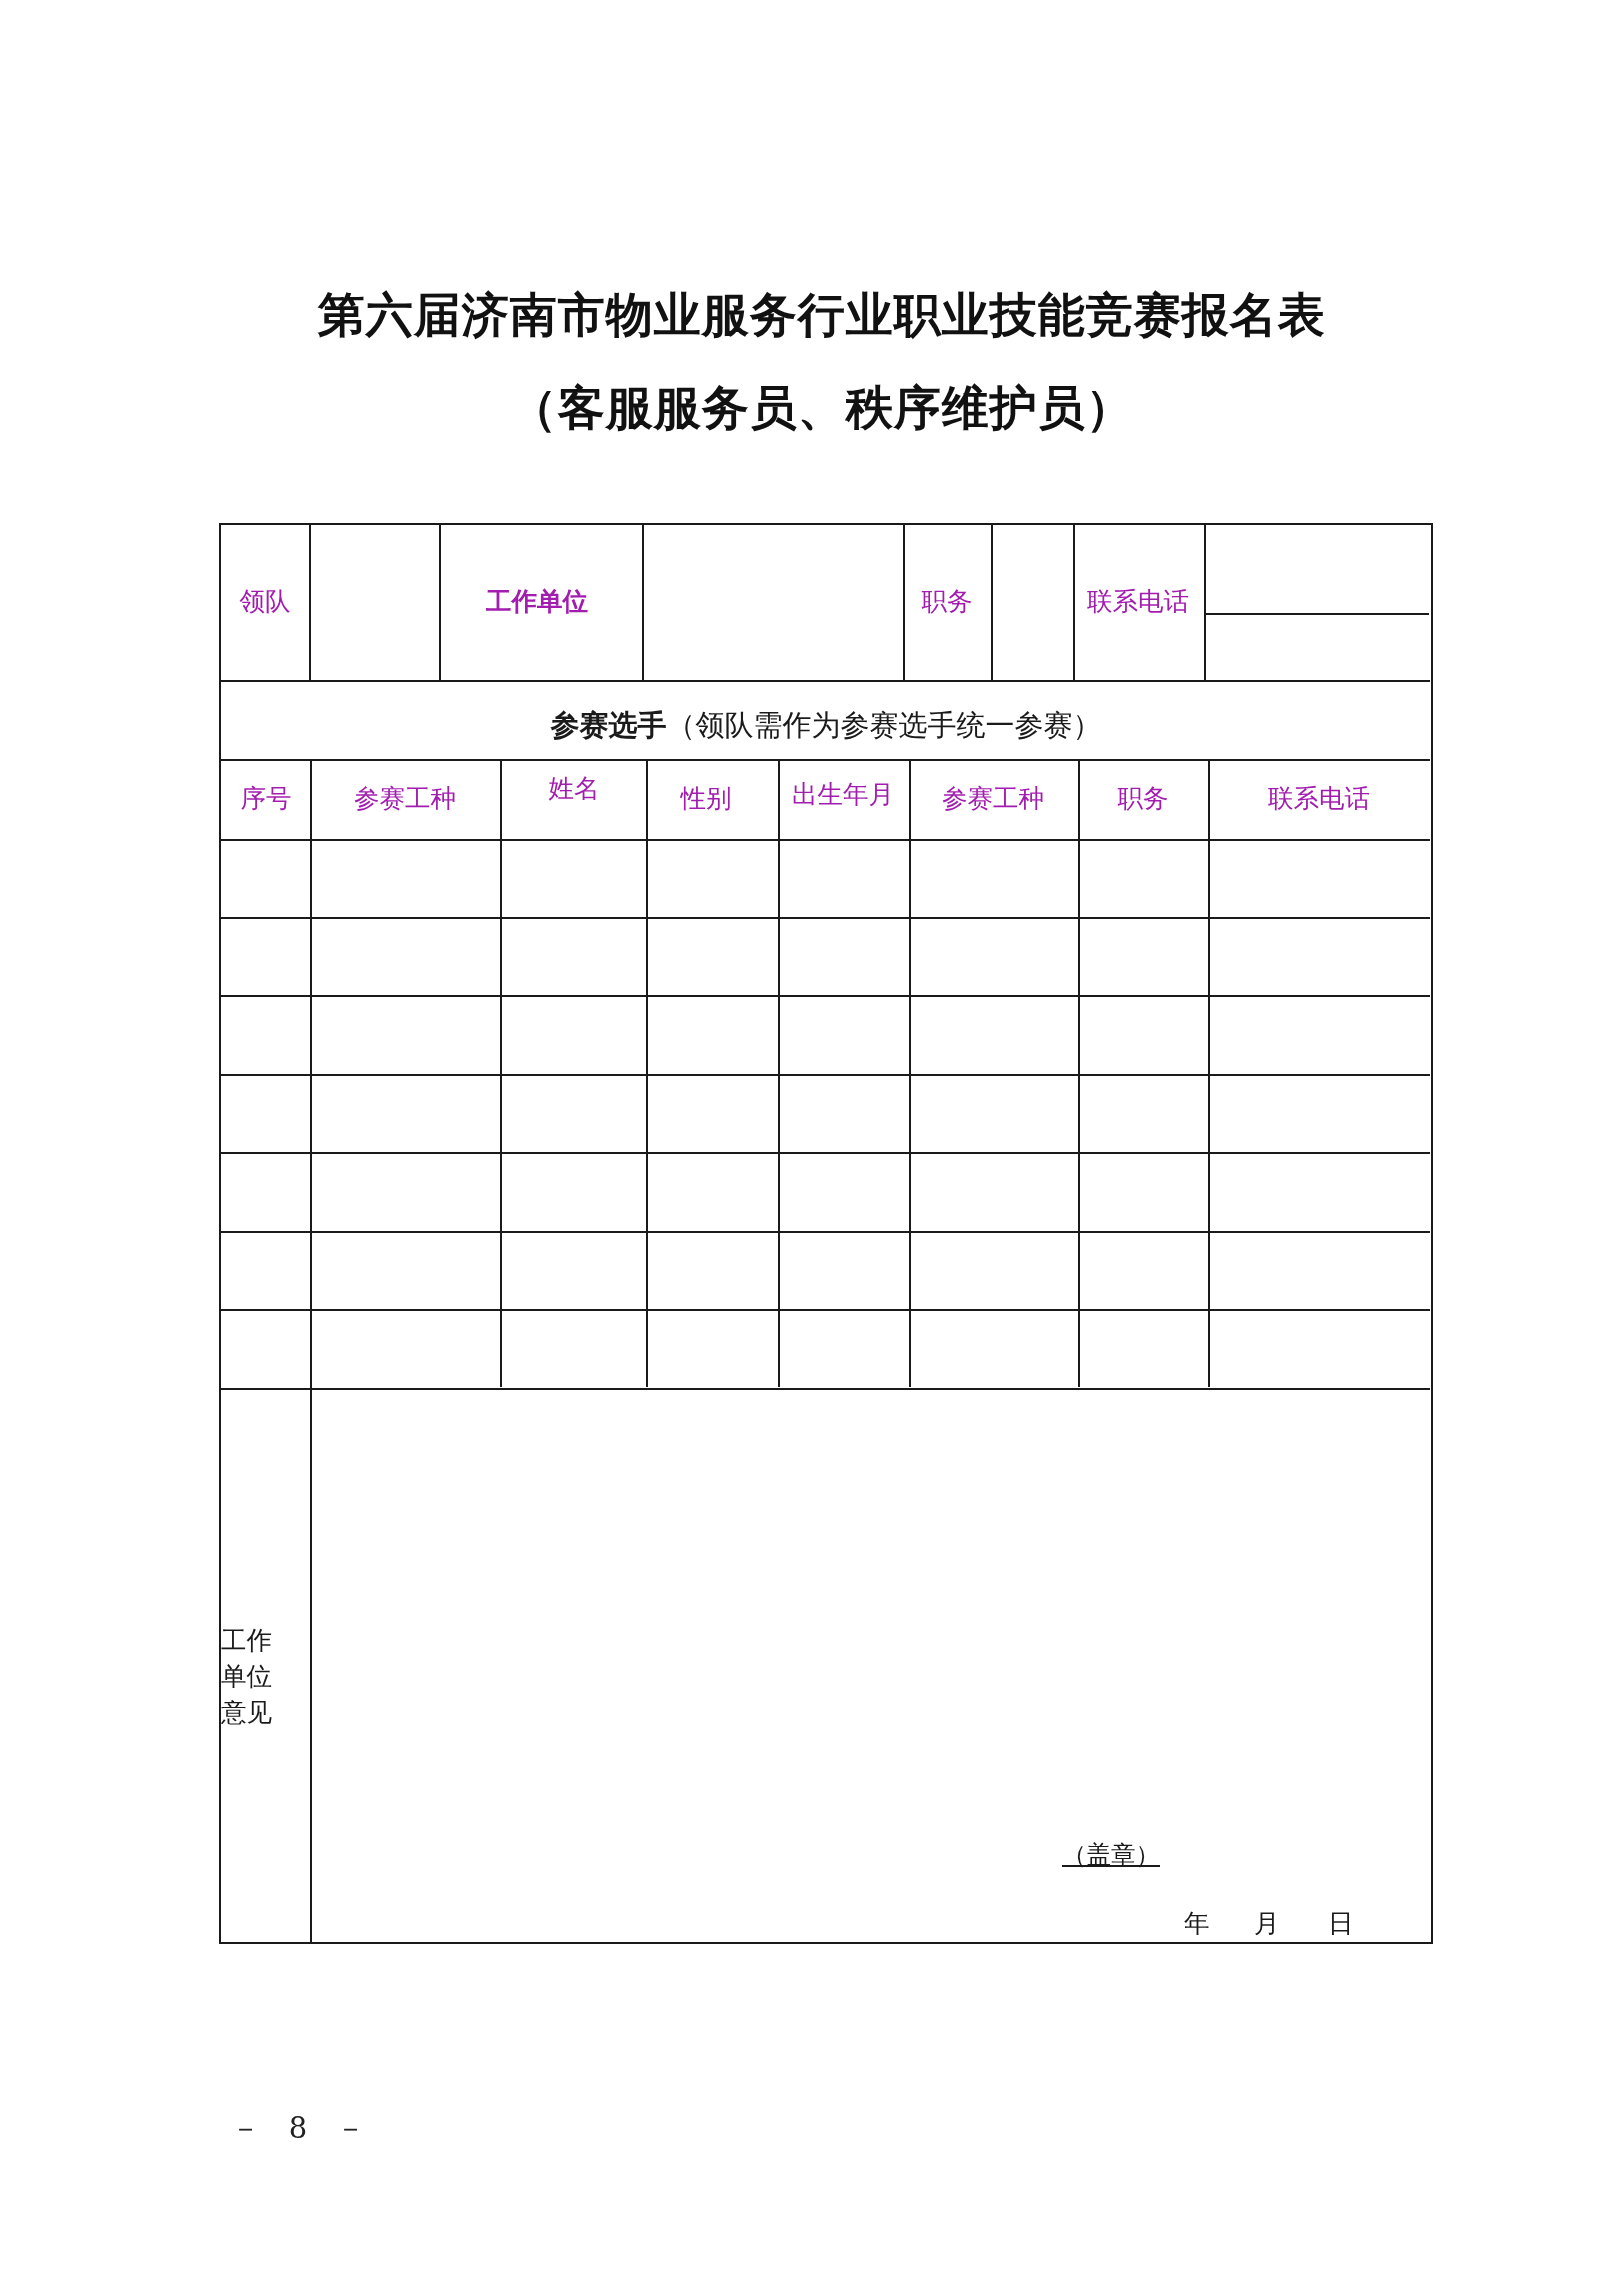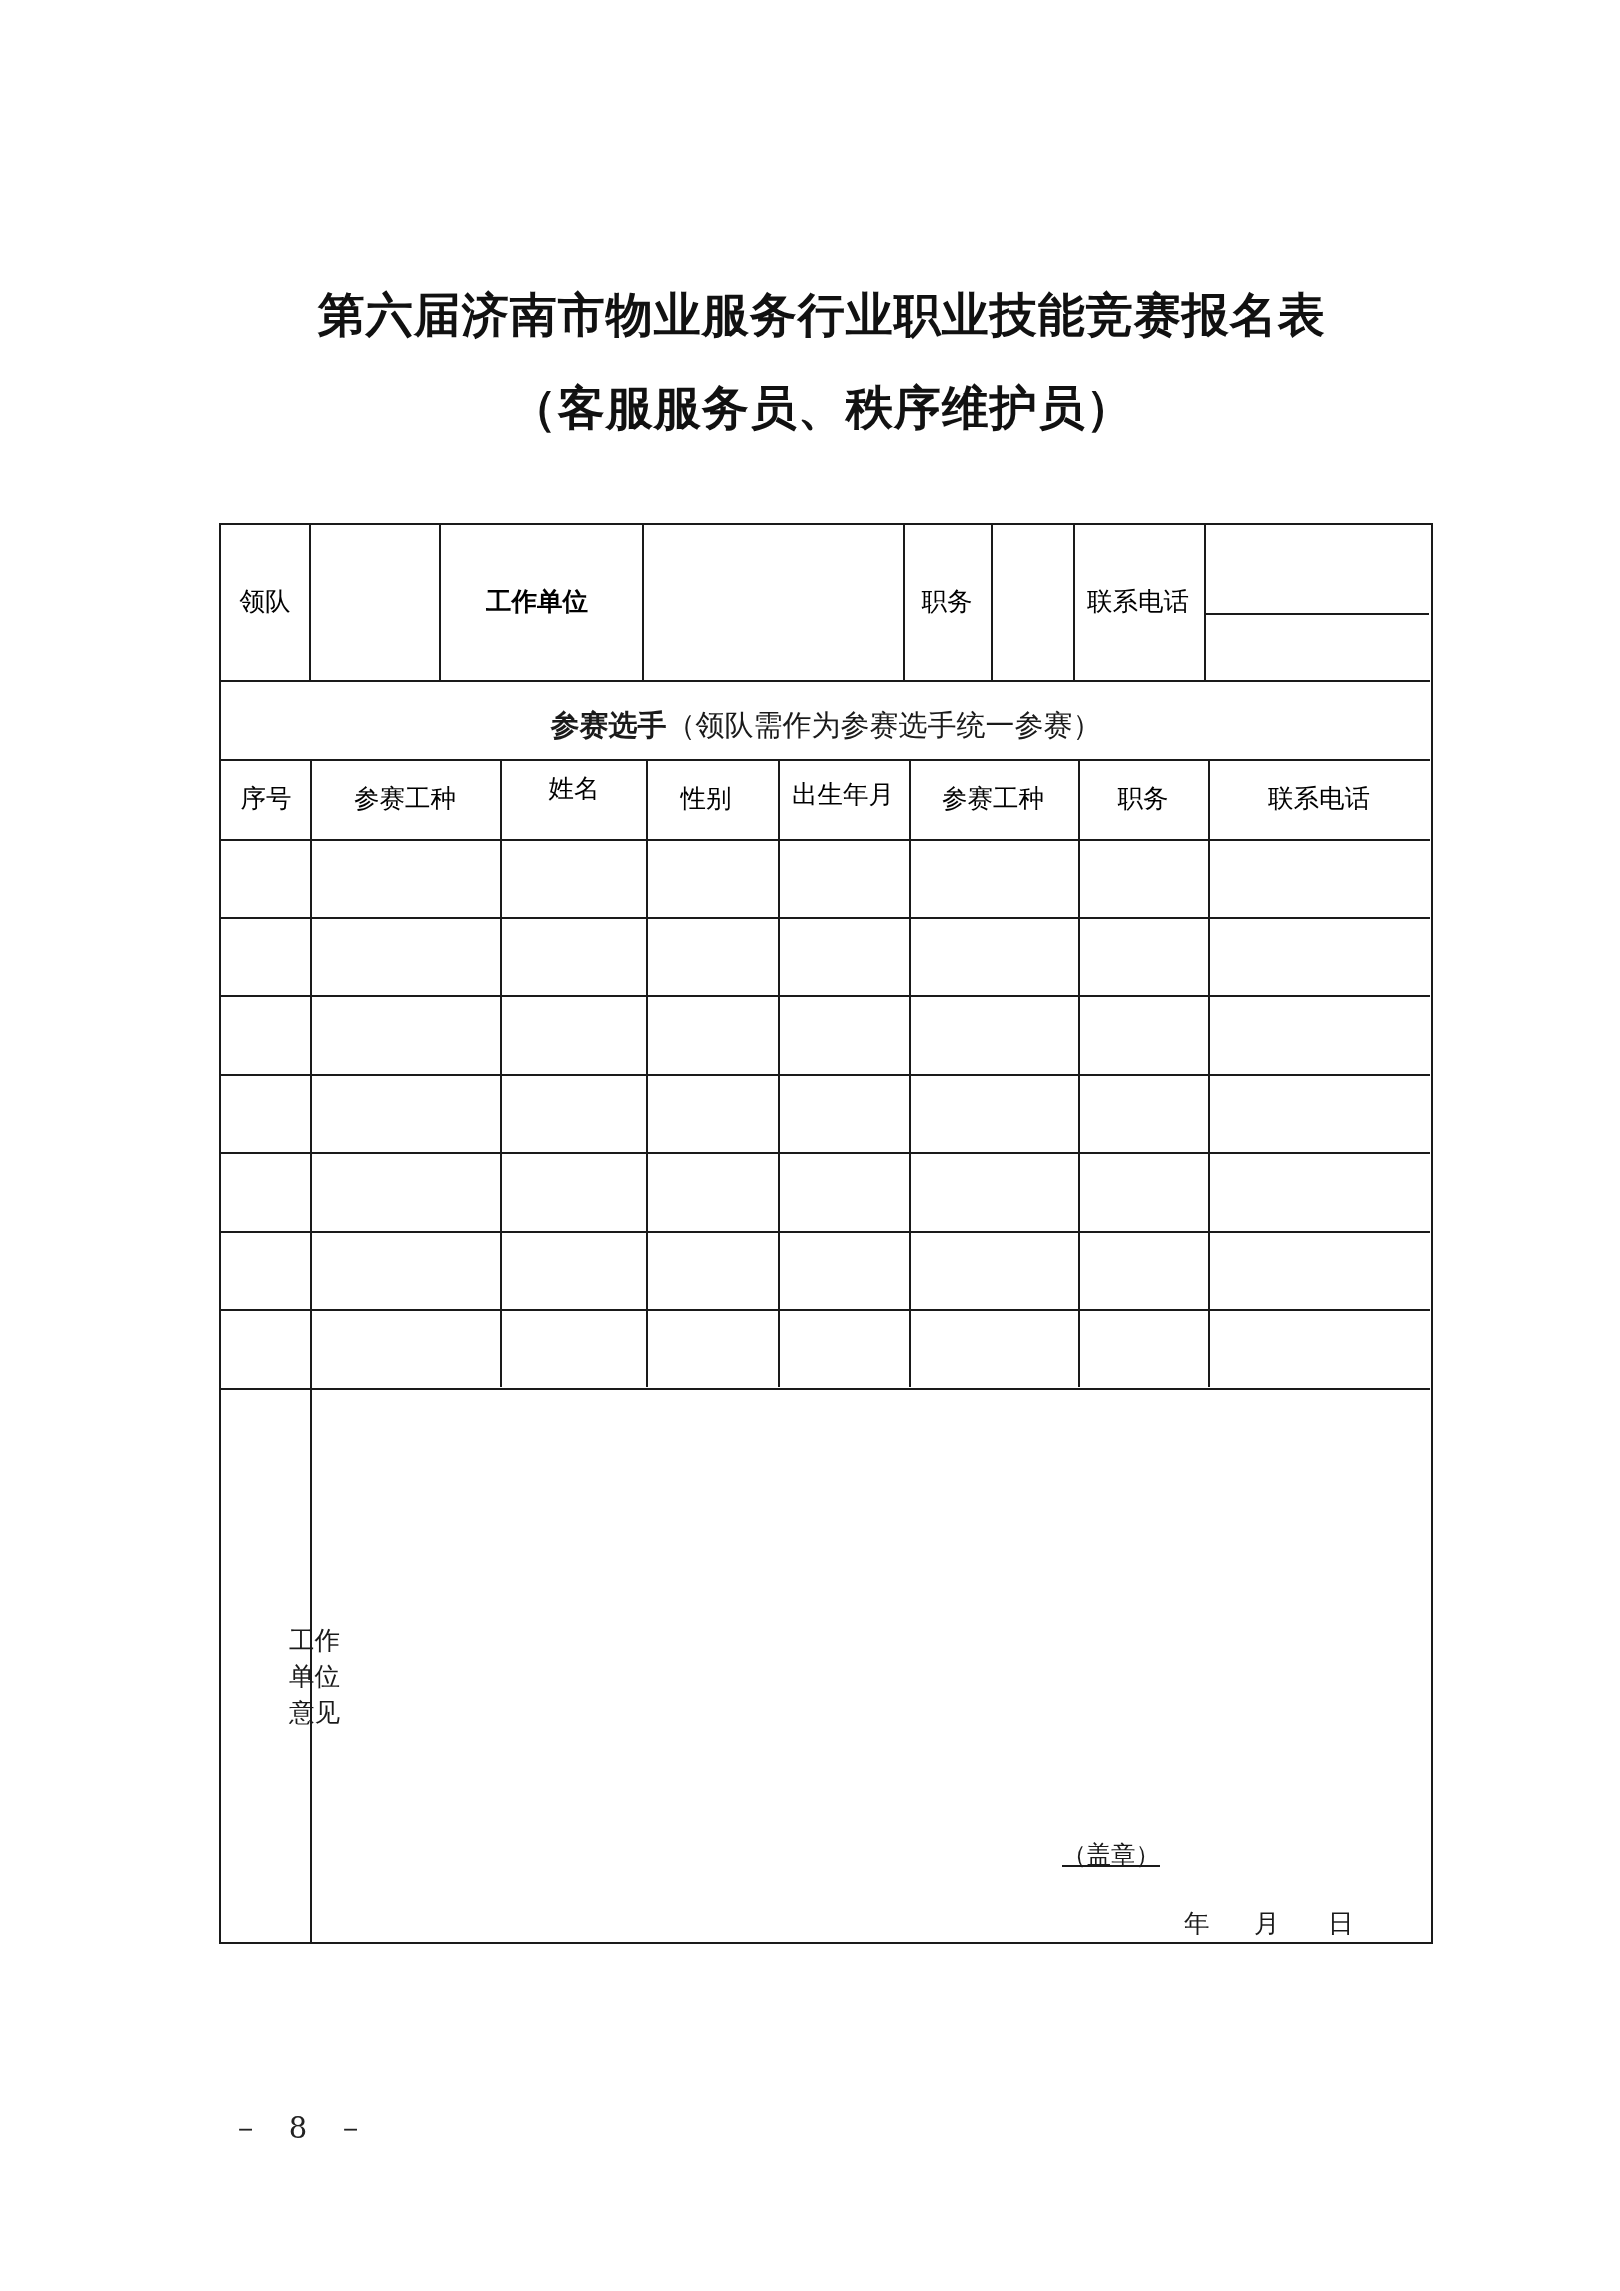--- a/index.html
+++ b/index.html
@@ -44,21 +44,21 @@
     background: #1a1a1a;
   }
   .hline { height: 2px; }
   .vline { width: 2px; }
 
   .cell-text {
     position: absolute;
     font-family: "DejaVu Sans", "Liberation Sans", sans-serif;
     font-size: 25.5px;
     line-height: 1;
-    color: #000000;
+    color: #a21caf;
     white-space: nowrap;
     text-align: center;
     transform: translate(-50%, -50%);
   }
   .input-cell {
     position: absolute;
     background: transparent;
   }
   .section-label {
     position: absolute;
@@ -70,25 +70,23 @@
     white-space: nowrap;
     line-height: 1;
   }
   .section-label b { font-weight: bold; }
 
   .opinion-label {
     position: absolute;
     left: 0;
     width: 97px;
     top: 1097px;
-    text-align: center;
     font-family: "DejaVu Sans", "Liberation Sans", sans-serif;
     font-size: 25.5px;
     line-height: 36px;
-    margin-left: 45px;
   }
   .opinion-label span { display: block; }
 
   .seal {
     position: absolute;
     left: 841px;
     top: 1318px;
     font-family: "DejaVu Sans", "Liberation Sans", sans-serif;
     font-size: 24.5px;
     white-space: nowrap;

